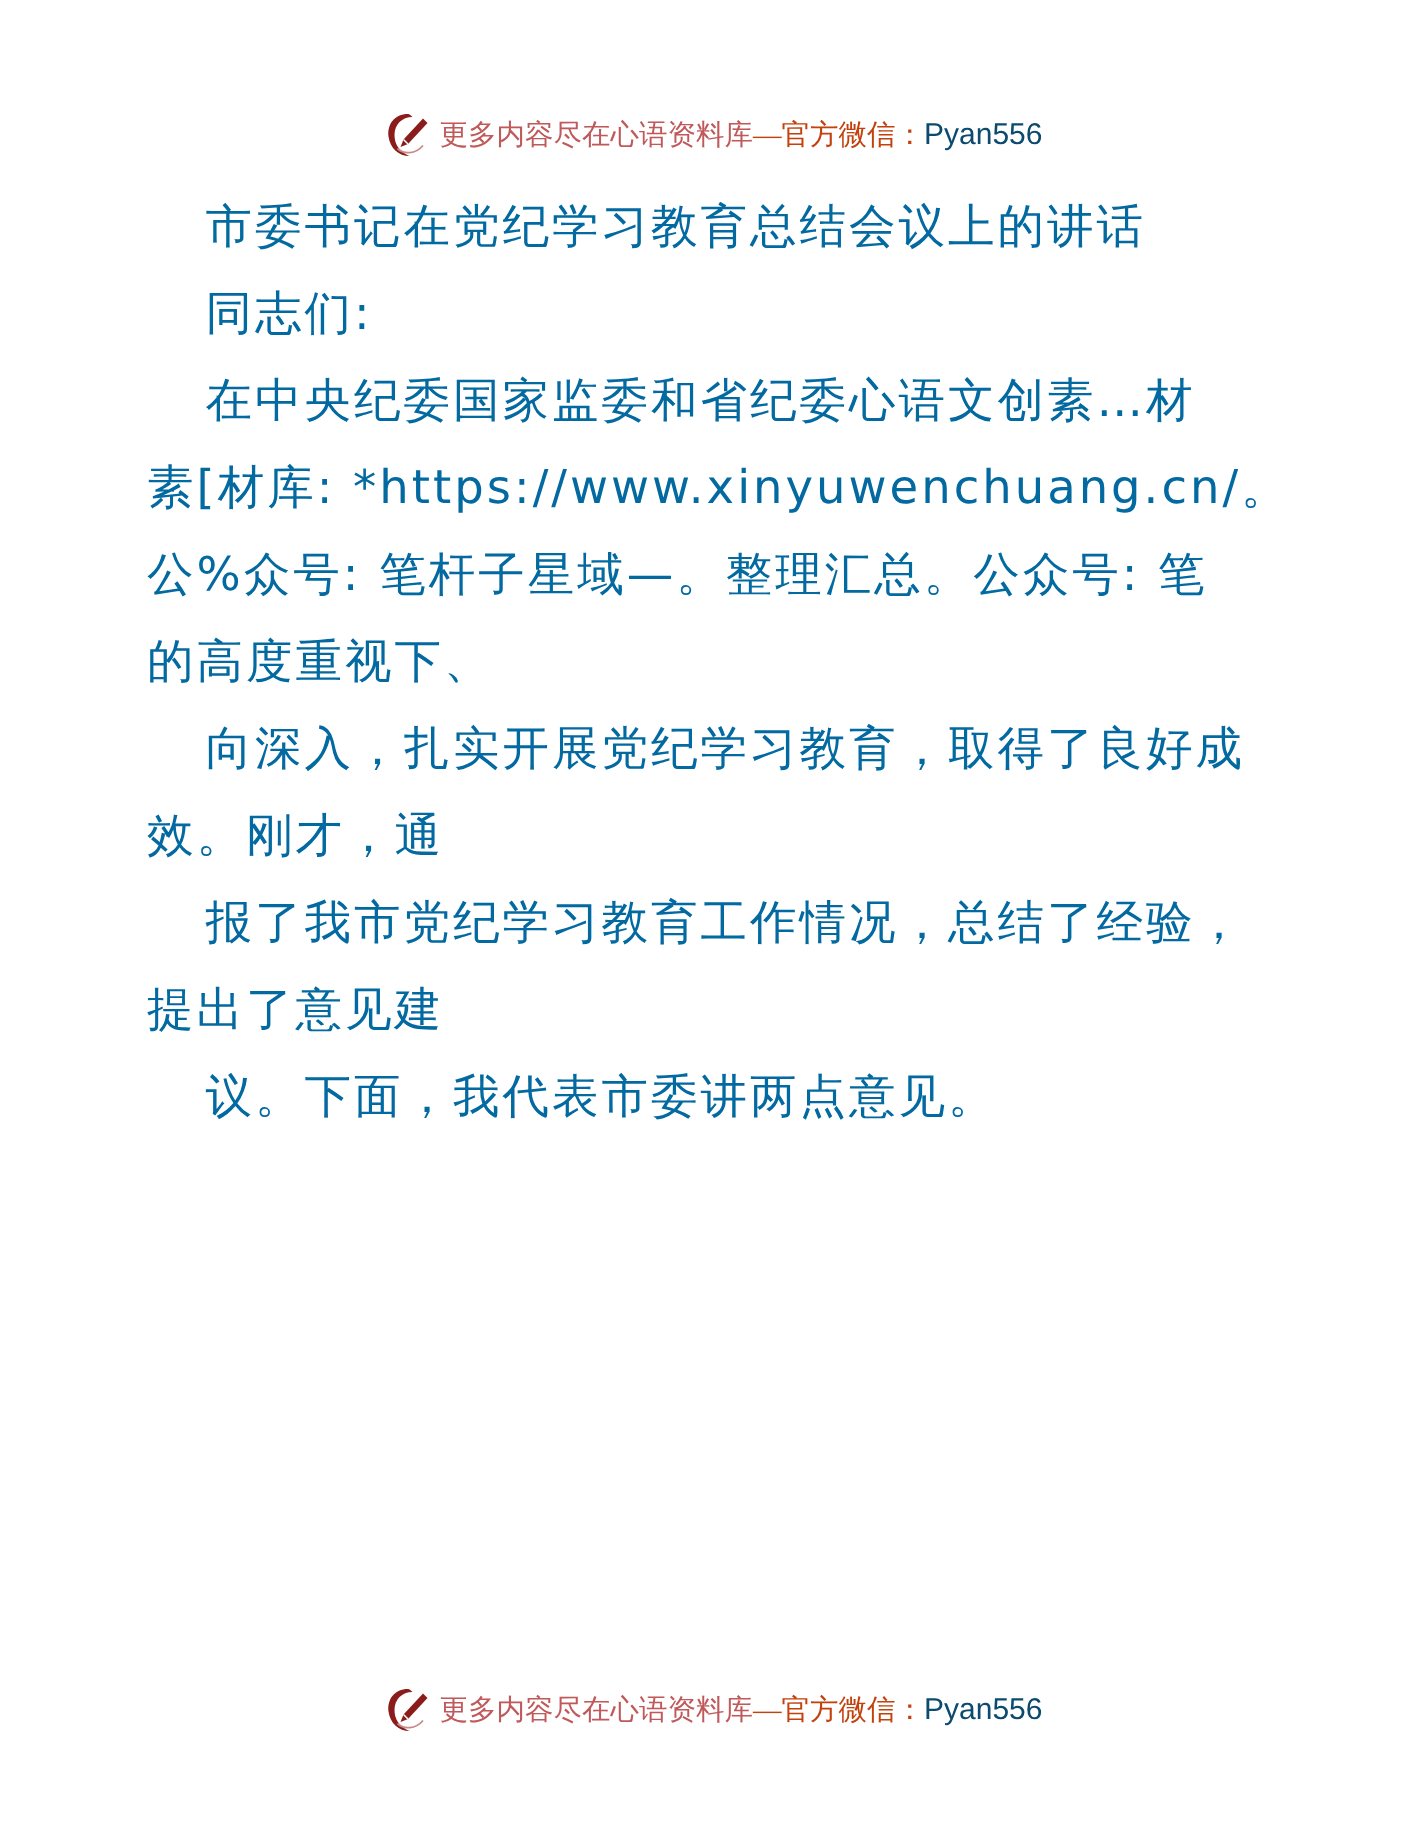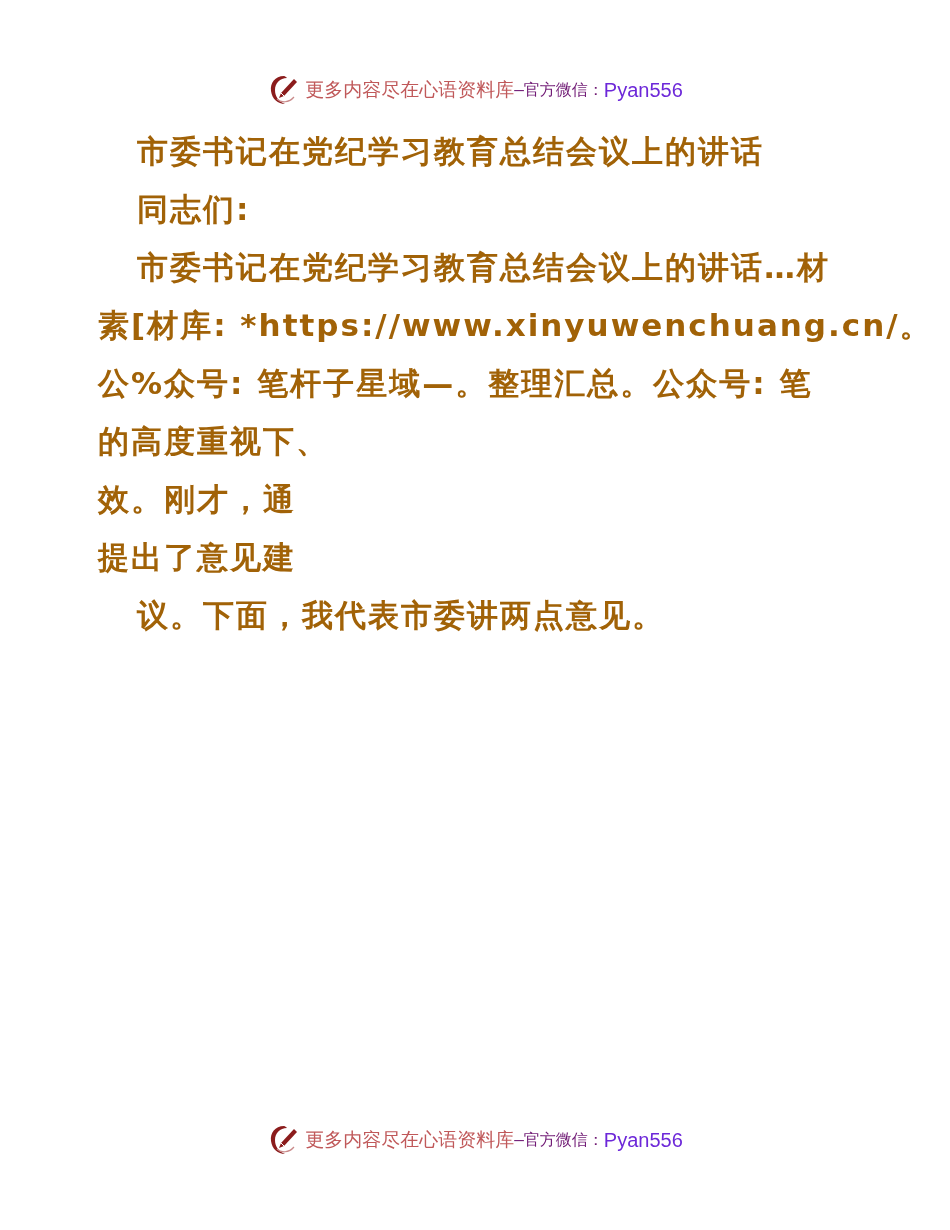--- a/index.html
+++ b/index.html
@@ -5,27 +5,26 @@
   html, body { margin: 0; padding: 0; background: #ffffff; }
   body { width: 950px; height: 1230px; position: relative; overflow: hidden; }
   .banner {
     position: absolute; left: 0; width: 950px; height: 40px;
     display: flex; align-items: center; justify-content: center;
   }
   .banner.top { top: 70px; }
   .banner.bottom { top: 1120px; }
   .banner .logo { width: 34px; height: 34px; margin-right: 4px; }
   .banner .txt-red { color: #c0595a; font-family: "DejaVu Serif", serif; font-size: 19px; letter-spacing: 0px; }
-  .banner .txt-gray { color: #701a75; font-family: Liberation Mono, monospace; font-size: 16px; }
-  .banner .txt-id { color: #6d28d9; font-family: "Liberation Sans", sans-serif; font-size: 20px; }
+  .banner .txt-gray { color: #c2410c; font-family: Liberation Serif, serif; font-size: 19px; }
+  .banner .txt-id { color: #0c4a6e; font-family: "Liberation Sans", sans-serif; font-size: 20px; }
   .body-text {
     position: absolute; left: 98px; top: 122px; width: 760px;
-    font-family: "DejaVu Sans", sans-serif; font-size: 31px; line-height: 58px; color: #a16207;
+    font-family: "DejaVu Sans", sans-serif; font-size: 31px; line-height: 58px; color: #0369a1;
     letter-spacing: 2px;
-    font-weight: bold;
   }
   .line { white-space: nowrap; height: 58px; }
   .line.indent { padding-left: 39px; }
 </style>
 </head>
 <body>
 
 <div class="banner top">
   <svg class="logo" viewBox="0 0 34 34">
     <path d="M17 3 C8 3 3 10 4 18 C5 26 11 31 18 31 C11 28 8 23 8 17 C8 10 13 5 20 5 C19 4 18 3 17 3 Z" fill="#8b1c1c"></path>
@@ -34,25 +33,27 @@
     <path d="M10 26 C14 30 22 30 27 24" stroke="#c98a8a" stroke-width="1.2" fill="none"></path>
   </svg>
   <span class="txt-red">更多内容尽在心语资料库</span>
   <span class="txt-gray">—官方微信：</span>
   <span class="txt-id">Pyan556</span>
 </div>
 
 <div class="body-text">
   <div class="line indent">市委书记在党纪学习教育总结会议上的讲话</div>
   <div class="line indent">同志们:</div>
-  <div class="line indent">市委书记在党纪学习教育总结会议上的讲话…材</div>
+  <div class="line indent">在中央纪委国家监委和省纪委心语文创素…材</div>
   <div class="line">素[材库: *https://www.xinyuwenchuang.cn/。</div>
   <div class="line">公%众号: 笔杆子星域—。整理汇总。公众号: 笔</div>
   <div class="line">的高度重视下、</div>
+  <div class="line indent">向深入，扎实开展党纪学习教育，取得了良好成</div>
   <div class="line">效。刚才，通</div>
+  <div class="line indent">报了我市党纪学习教育工作情况，总结了经验，</div>
   <div class="line">提出了意见建</div>
   <div class="line indent">议。下面，我代表市委讲两点意见。</div>
 </div>
 
 <div class="banner bottom">
   <svg class="logo" viewBox="0 0 34 34">
     <path d="M17 3 C8 3 3 10 4 18 C5 26 11 31 18 31 C11 28 8 23 8 17 C8 10 13 5 20 5 C19 4 18 3 17 3 Z" fill="#8b1c1c"></path>
     <path d="M27 6 L14 20 L12 25 L17 23 L30 9 Z" fill="#8b1c1c"></path>
     <path d="M14 20 L17 23" stroke="#fff" stroke-width="1"></path>
     <path d="M10 26 C14 30 22 30 27 24" stroke="#c98a8a" stroke-width="1.2" fill="none"></path>

